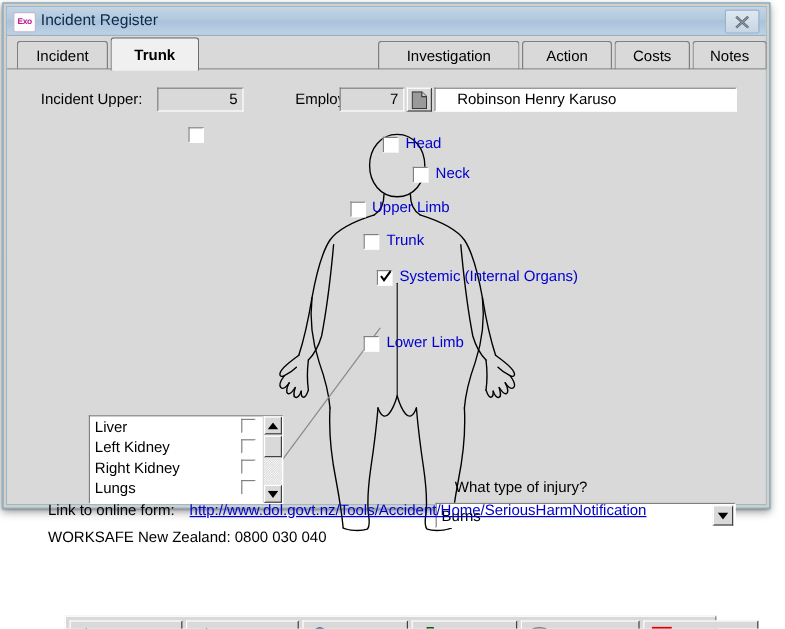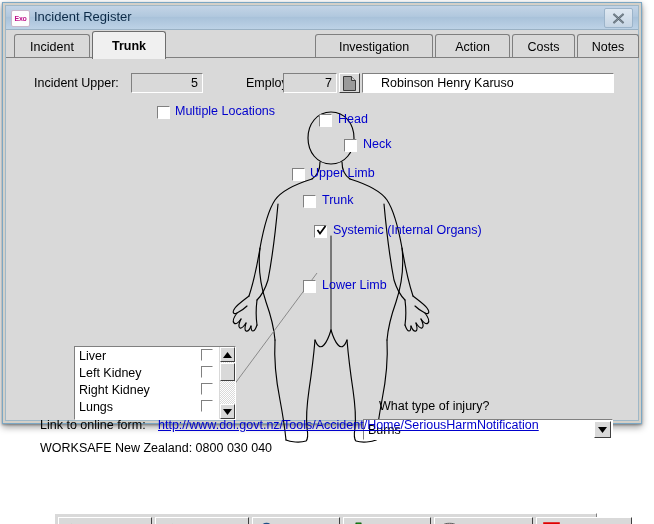--- a/index.html
+++ b/index.html
@@ -391,21 +391,20 @@
         <div class="lookup-btn" style="left:333px; top:15px; width:21px; height:20px;">
           <svg width="13" height="15" viewBox="0 0 13 15">
             <path d="M0.5 0.5 H8.5 L12.5 4.5 V14.5 H0.5 Z" fill="#9a9a9a" stroke="#3a3a3a" stroke-width="1"></path>
             <path d="M8.5 0.5 V4.5 H12.5" fill="#cfcfcf" stroke="#3a3a3a" stroke-width="1"></path>
           </svg>
         </div>
 
         <div class="field txt white" style="left:356px; top:15px; width:252px; height:20px;">Robinson Henry Karuso</div>
 
         <div class="cb" style="left:151px; top:48px;"></div>
-        <div class="bluelbl" style="left:169px; top:46px;">Multiple Locations</div>
 
         <svg id="body-svg" width="230" height="340" viewBox="0 0 230 340">
           <g fill="none" stroke="#000000" stroke-width="1.15" stroke-linejoin="round" stroke-linecap="round">
 
             <path d="M115 4 C129 4 138 16 138 30 C138 44 129 56 115 56 C101 56 92 44 92 30 C92 16 101 4 115 4 Z"></path>
 
             <path d="M104 54 C104 62 102 67 96 71"></path>
             <path d="M126 54 C126 62 128 67 134 71"></path>
 
             <path d="M96 71 C80 76 66 82 59 92 C53 101 48 118 44 140

